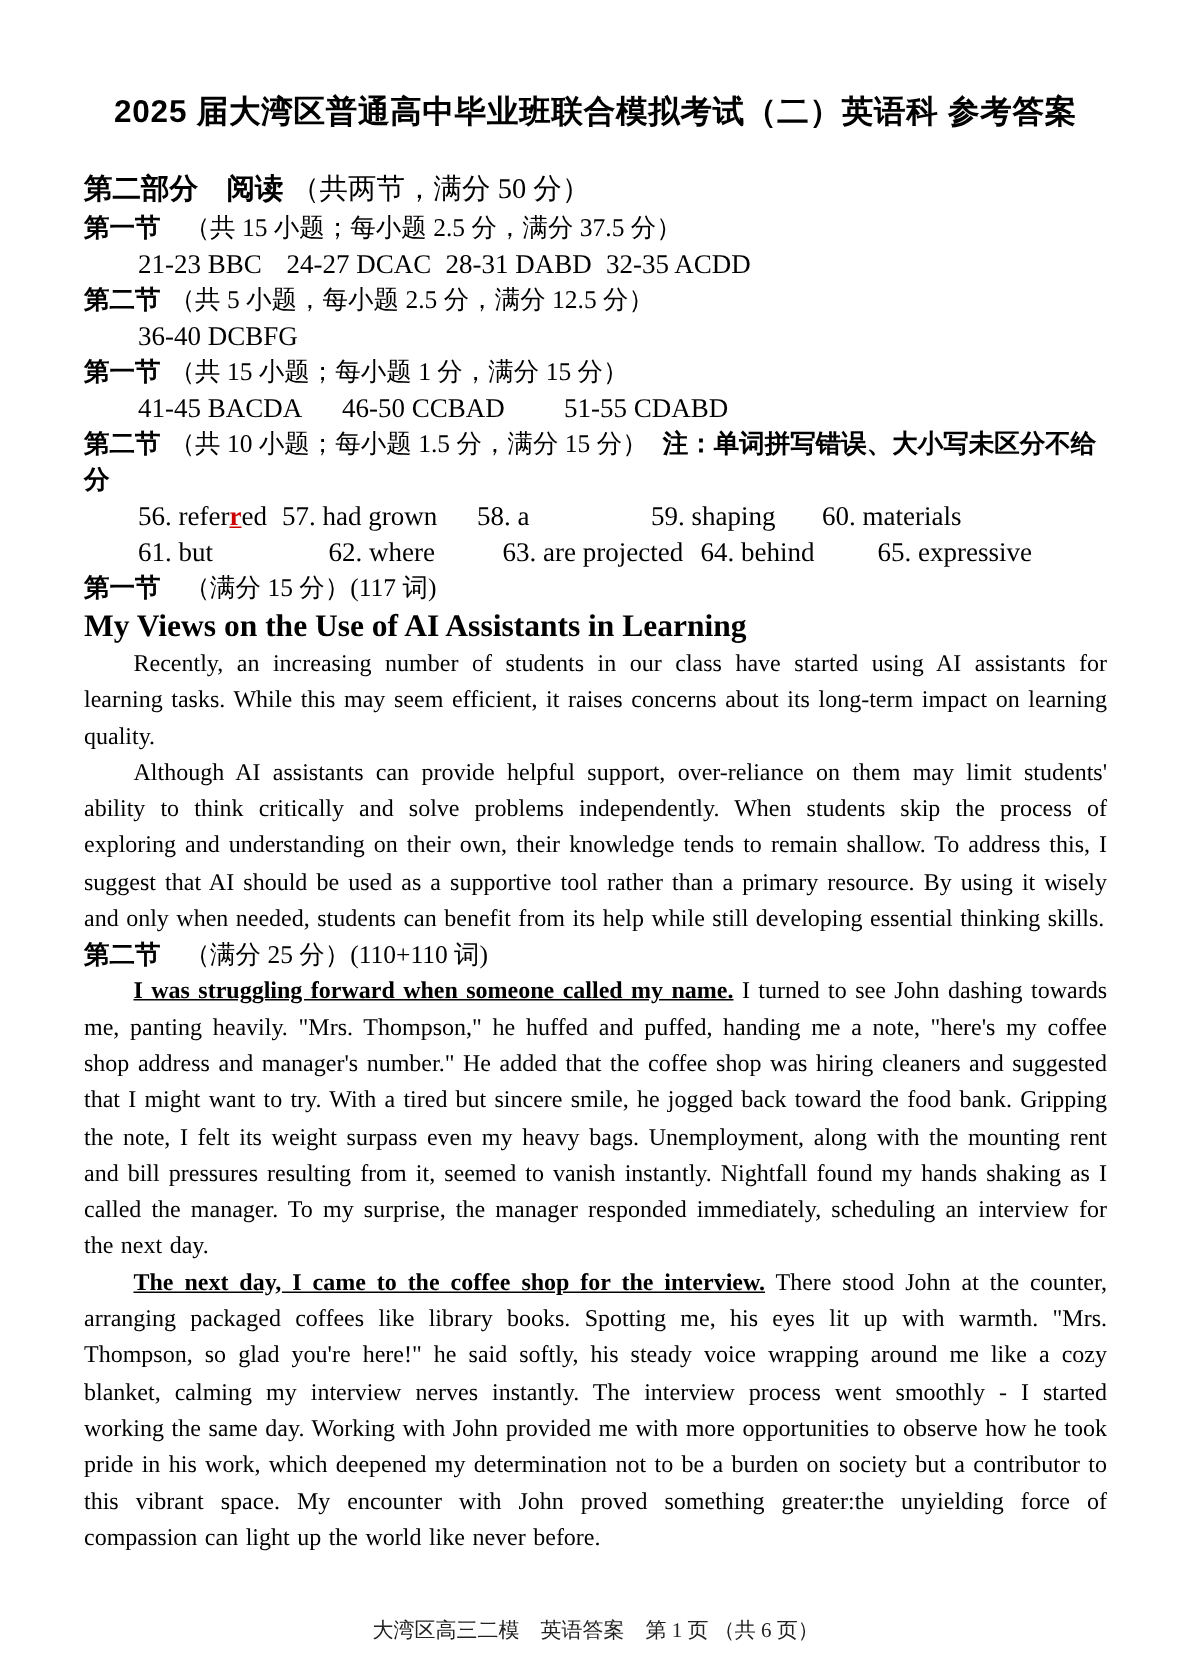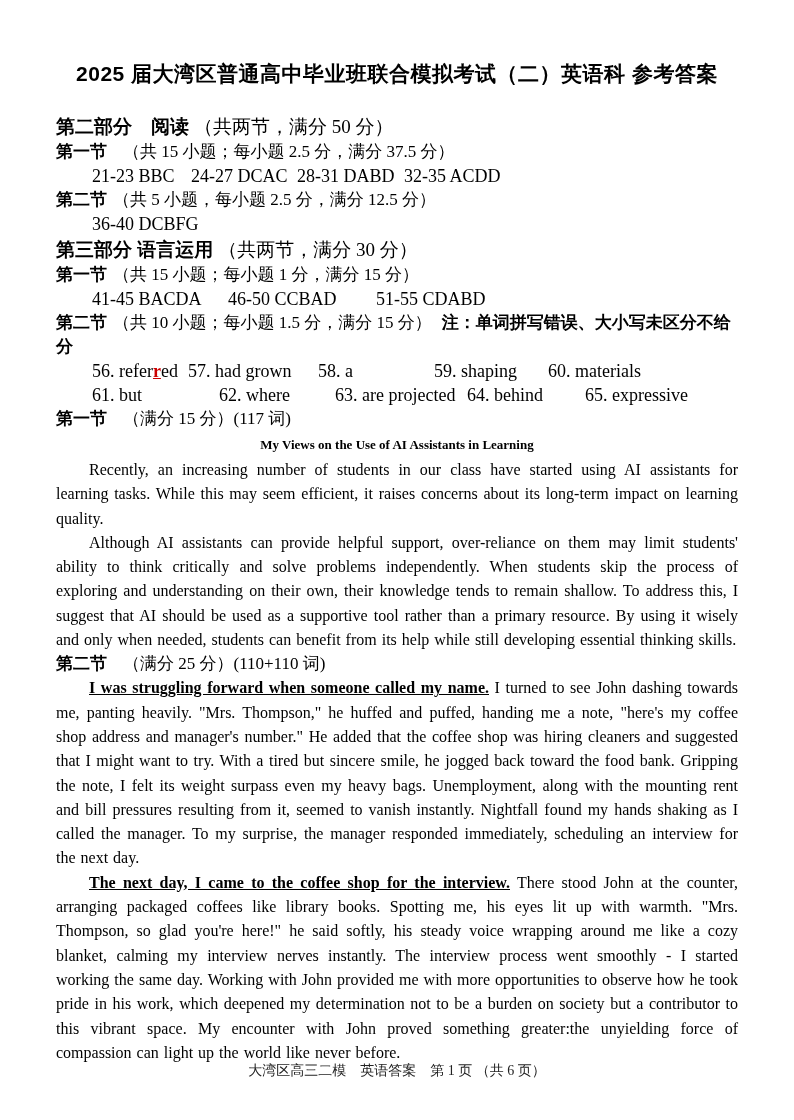--- a/index.html
+++ b/index.html
@@ -37,33 +37,33 @@
   .row-l1 .cell:nth-child(2){width:148px}
   .row-f1 .cell:nth-child(1){width:96px}
   .row-f1 .cell:nth-child(2){width:130px}
   .row-f1 .cell:nth-child(3){width:116px}
   .row-f1 .cell:nth-child(4){width:114px}
   .row-f2 .cell:nth-child(1){width:127px}
   .row-f2 .cell:nth-child(2){width:116px}
   .row-f2 .cell:nth-child(3){width:132px}
   .row-f2 .cell:nth-child(4){width:118px}
   .red-letter{color:#cc0000;font-weight:bold;text-decoration:underline;text-decoration-color:#cc0000;}
-  .eng-title{margin:1px 0;text-align:center;font-size:13px;font-weight:bold;line-height:25px;}
+  .eng-title{margin:1px 0;text-align:left;font-size:21px;font-weight:bold;line-height:25px;}
   .para{
     margin:0;
     font-size:16px;
     line-height:24.3px;
     text-align:justify;
     text-indent:33px;
     word-spacing:1px;
   }
   .lead{font-weight:bold;text-decoration:underline;}
   .footer{
     position:absolute;
-    left:0;right:0;bottom:40px;
+    left:0;right:0;bottom:24px;
     text-align:center;
     font-size:14px;
     color:#222;
   }
 </style>
 </head>
 <body>
 
 <div class="page">
 
@@ -78,23 +78,20 @@
   <div class="ans-row row-r1">
     <span class="cell">21-23 BBC</span><span class="cell">24-27 DCAC</span><span class="cell">28-31 DABD</span><span class="cell">32-35 ACDD</span>
   </div>
   <div class="sec-line">
     <span class="sec-label">第二节</span><span>（共 5 小题，每小题 2.5 分，满分 12.5 分）</span>
   </div>
   <div class="ans-row">
     <span class="cell">36-40 DCBFG</span>
   </div>
 
-  <div class="part-line">
-    <span class="part-label">第三部分 语言运用</span><span class="part-info">（共两节，满分 30 分）</span>
-  </div>
   <div class="sec-line">
     <span class="sec-label">第一节</span><span>（共 15 小题；每小题 1 分，满分 15 分）</span>
   </div>
   <div class="ans-row row-l1">
     <span class="cell">41-45 BACDA</span><span class="cell">46-50 CCBAD</span><span class="cell">51-55 CDABD</span>
   </div>
   <div class="sec-line">
     <span class="sec-label">第二节</span><span>（共 10 小题；每小题 1.5 分，满分 15 分）</span><span class="note">注：单词拼写错误、大小写未区分不给分</span>
   </div>
   <div class="ans-row row-f1">

